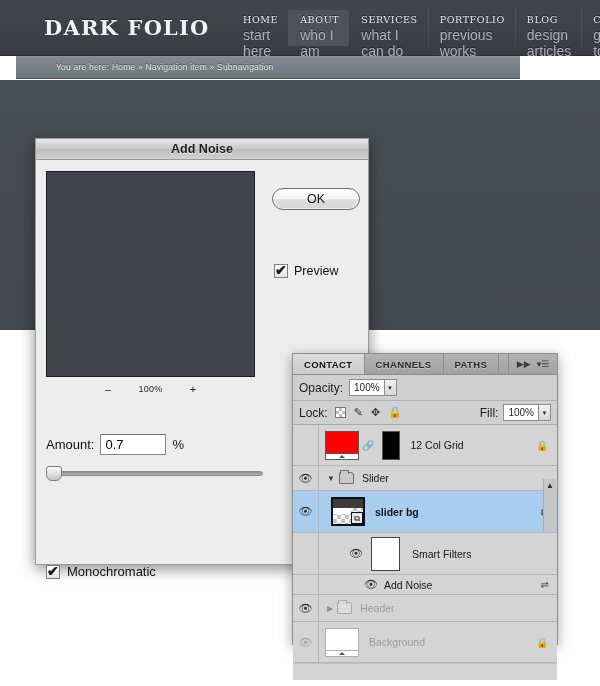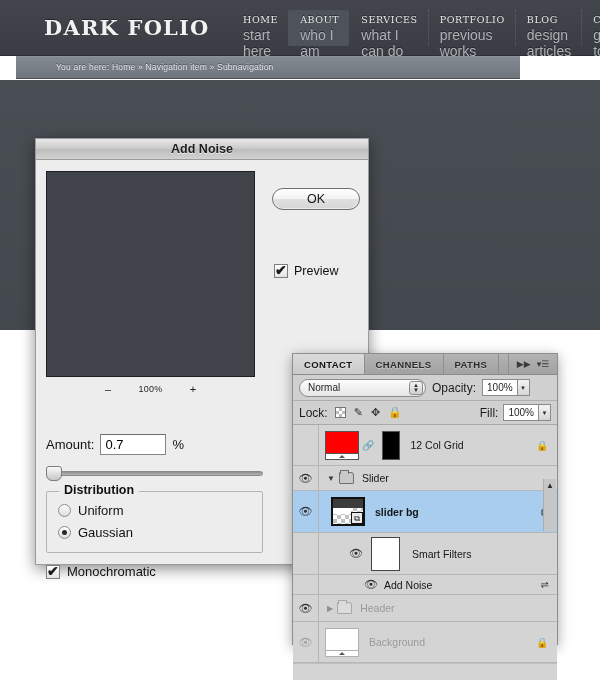--- a/index.html
+++ b/index.html
@@ -367,31 +367,20 @@
       <span id="amount-label">Amount:</span>
       <span id="amount-input">0.7</span>
       <span id="amount-unit">%</span>
     </div>
 
     <div id="amount-slider">
       <div id="slider-track"></div>
       <div id="slider-thumb"></div>
     </div>
 
-    <div id="distribution-group">
-      <span id="distribution-legend">Distribution</span>
-      <div class="radio-row r1">
-        <span class="radio"></span>
-        <span>Uniform</span>
-      </div>
-      <div class="radio-row r2">
-        <span class="radio checked"></span>
-        <span>Gaussian</span>
-      </div>
-    </div>
 
     <div id="monochromatic-row">
       <span class="checkbox checked"></span>
       <span>Monochromatic</span>
     </div>
 
     <div id="dialog-buttons">
       <div class="btn default">OK</div>
     </div>
 
@@ -410,24 +399,20 @@
     <div class="panel-tab">CHANNELS</div>
     <div class="panel-tab">PATHS</div>
     <div id="panel-tab-spacer"></div>
     <div id="panel-tab-tools">
       <span class="tiny-icon">▶▶</span>
       <span class="tiny-icon">▾☰</span>
     </div>
   </div>
 
   <div id="blend-row">
-    <div id="blend-select">
-      <span>Normal</span>
-      <span id="blend-stepper">▲<br>▼</span>
-    </div>
     <span class="field-label">Opacity:</span>
     <span class="num-group">
       <span class="num-field">100%</span>
       <span class="num-arrow">▼</span>
     </span>
   </div>
 
   <div id="lock-row">
     <span class="field-label">Lock:</span>
     <span id="lock-icons">

